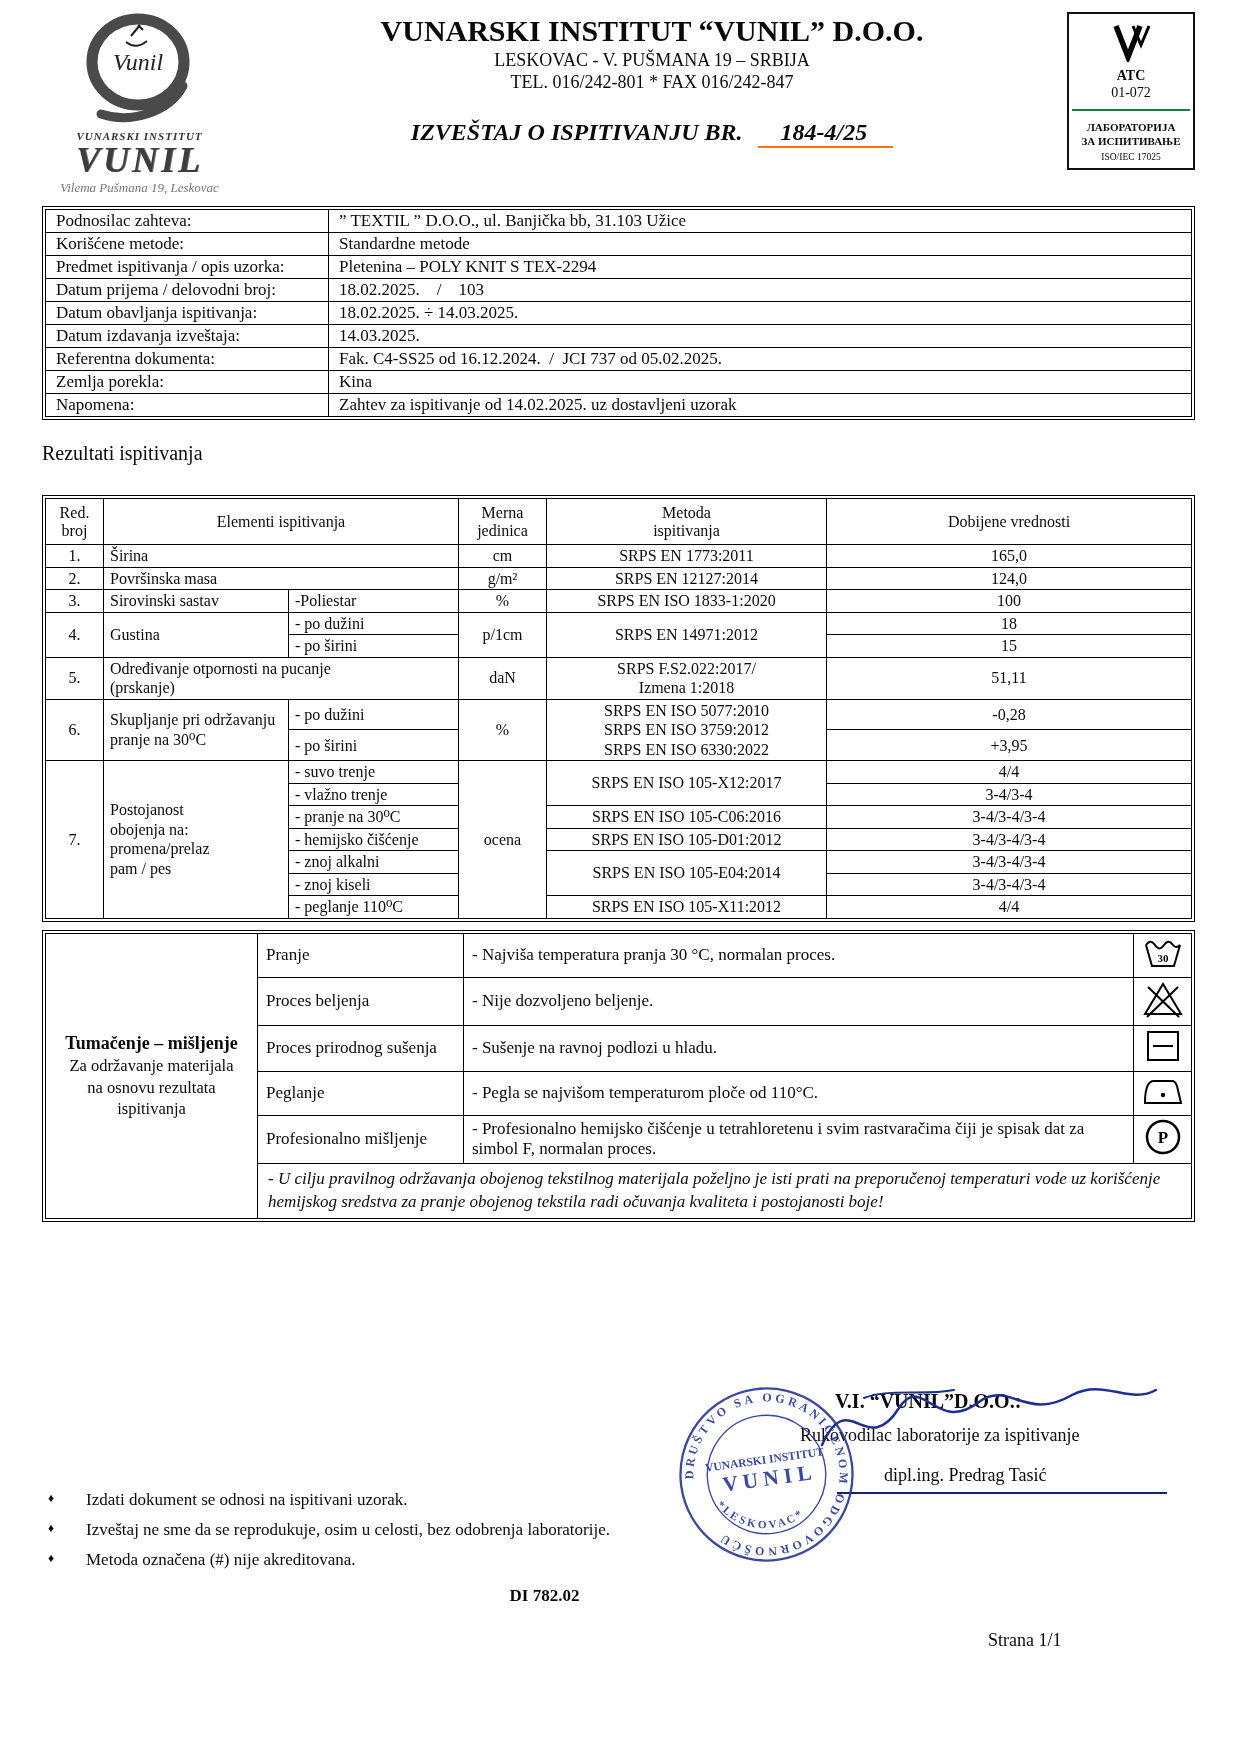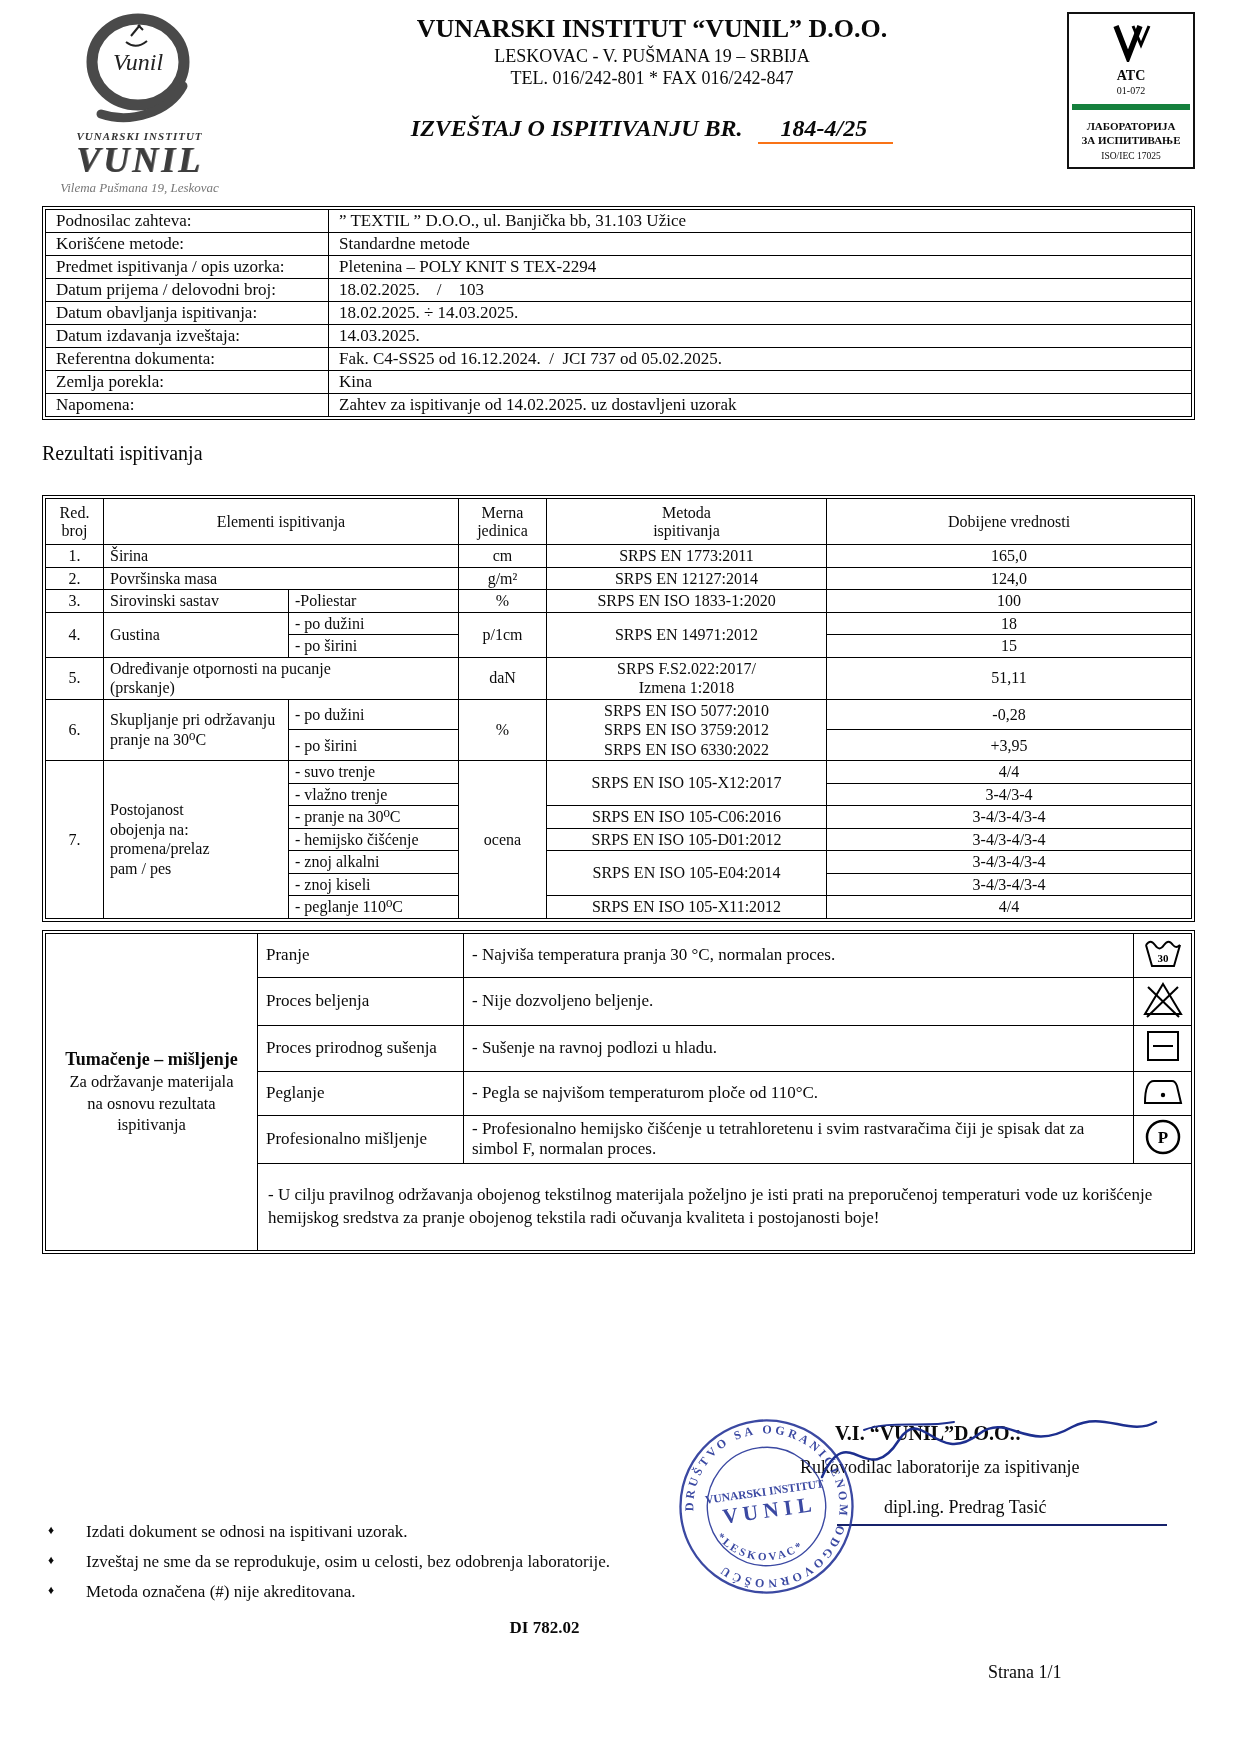--- a/index.html
+++ b/index.html
@@ -10,29 +10,29 @@
   }
   .page { padding:8px 45px 0 42px; }
 
   
   .header { display:flex; align-items:flex-start; }
   .logo-block { width:195px; flex:0 0 195px; text-align:center; }
   .logo-inst { font-size:11px; font-style:italic; font-weight:bold; letter-spacing:1px; color:#333; margin-top:-4px; }
   .logo-wordmark { font-size:36px; font-weight:bold; font-style:italic; letter-spacing:3px; color:#3d3d3d; line-height:1; text-shadow:1px 0 #777; }
   .logo-addr { font-size:13px; font-style:italic; color:#777; margin-top:2px; }
   .center-block { flex:1; text-align:center; padding-top:6px; }
-  .org-name { font-size:26px; font-weight:bold; }
+  .org-name { font-size:30px; font-weight:bold; }
   .lab-name { font-size:19px; font-weight:bold; margin-top:2px; }
   .addr-line { font-size:18px; margin-top:2px; }
   .tel-line { font-size:18px; margin-top:1px; }
   .report-line { margin-top:26px; font-size:24px; font-weight:bold; font-style:italic; white-space:nowrap; }
   .report-number { border-bottom:2px solid #f97316; padding:0 26px 1px 22px; margin-left:10px; }
   .atc-box { flex:0 0 128px; width:128px; border:2px solid #111; margin-top:4px; text-align:center; padding:8px 3px 6px 3px; }
   .atc-name { font-size:14px; font-weight:bold; margin-top:2px; }
-  .atc-code { font-size:10px; margin-top:1px; padding-bottom:8px; border-bottom:6px solid #15803d; }
+  .atc-code { font-size:14px; margin-top:1px; padding-bottom:8px; border-bottom:2px solid #15803d; }
   .atc-lab  { font-size:11px; font-weight:bold; margin-top:10px; line-height:1.25; }
   .atc-std  { font-size:9.5px; margin-top:3px; }
 
   
   .tbl-outer { border:1.5px solid #000; padding:2px; background:#fff; }
   table { width:100%; border-collapse:collapse; }
   td,th { border:1px solid #000; vertical-align:middle; }
   .l { text-align:left; padding-left:9px; }
   .pre { white-space:pre-line; }
 
@@ -49,21 +49,21 @@
   table.results th { font-weight:normal; padding:3px 4px; height:46px; text-align:center; }
   table.results td { padding:1px 6px; height:22px; line-height:1.22; }
   table.results td.mid { text-align:center; }
   table.results td.val { text-align:center;padding-left:6px; }
 
   .care-outer { margin-top:8px; }
   table.care { font-size:17px; }
   table.care td { padding:2px 8px; height:40px; }
   table.care td.care-left { text-align:center; vertical-align:middle; line-height:1.3; }
   table.care td.icon-cell { text-align:center; padding:2px; width:58px; }
-  table.care td.note-cell { padding:20px 10px; line-height:1.35; height:auto; }
+  table.care td.note-cell { font-style:italic; padding:4px 10px; line-height:1.35; height:auto; }
   .care-title { font-weight:bold; font-size:18px; }
   .care-sub { font-size:16.5px; }
 
   
   .bottom { position:relative; height:543px; }
   .sig-company { position:absolute; top:168px; left:793px; font-size:20px; font-weight:bold; z-index:2; }
   .sig-role { position:absolute; top:203px; left:758px; font-size:18px; z-index:2; }
   .sig-name { position:absolute; top:243px; left:842px; font-size:18px; z-index:2; }
   .sig-line { position:absolute; top:270px; left:795px; width:330px; border-top:2px solid #16226b; z-index:2; }
   .stamp { position:absolute; top:160px; left:632px; width:185px; height:185px; transform:rotate(-8deg); opacity:0.92; z-index:3; }

